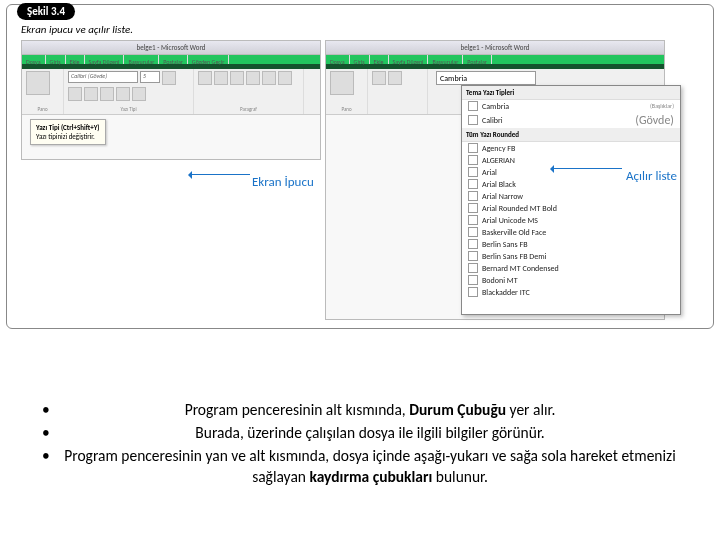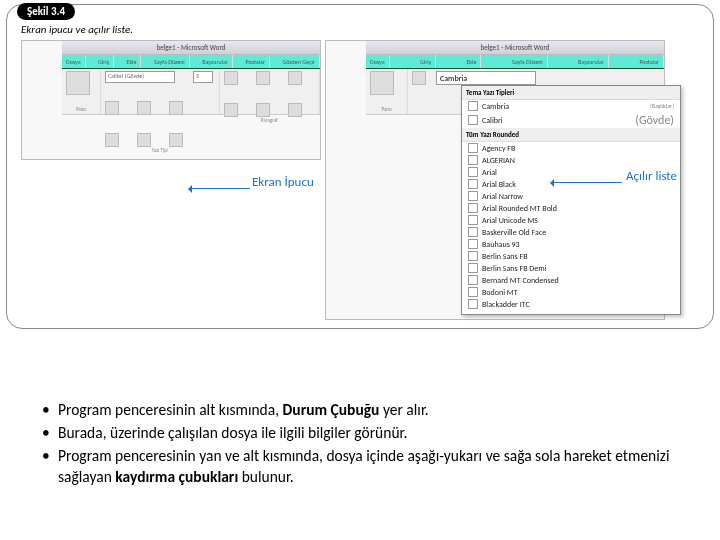--- a/index.html
+++ b/index.html
@@ -1,63 +1,63 @@
 <!DOCTYPE html>
 <html><head>
 <meta charset="utf-8">
 <style>
   * { box-sizing: border-box; margin: 0; padding: 0; }
   body { width: 720px; height: 540px; font-family: Calibri, Arial, sans-serif; background: #fff; color: #000; position: relative; }
   
-  .figure-wrap { border: 1px solid #888; border-radius: 16px; margin: 4px 6px 0 6px; padding: 0 0 8px 0; position: relative; }
+  .figure-wrap { border: 1px solid #888; border-radius: 6px; margin: 4px 6px 0 6px; padding: 0 0 8px 0; position: relative; }
   .fig-badge { position: absolute; top: -2px; left: 10px; background: #000; color: #fff; font-size: 11px; font-weight: bold; padding: 2px 10px; border-radius: 10px; }
   .fig-caption { font-style: italic; font-size: 11px; margin: 18px 0 4px 14px; }
   
   .shots { display: flex; gap: 4px; padding: 0 14px; }
-  .shot { border: 1px solid #bbb; background: #f8f8f8; position: relative; padding-left: 40px; }
+  .shot { border: 1px solid #bbb; background: #f8f8f8; position: relative; }
   .shot-left { width: 300px; height: 120px; }
   .shot-right { width: 340px; height: 280px; }
   
   .titlebar { height: 14px; background: linear-gradient(#e8e8f0,#d0d0d8); font-size: 7px; text-align: center; line-height: 14px; color: #444; border-bottom: 1px solid #bbb; }
-  .tabrow { height: 14px; background: #5eead4; display: flex; font-size: 6px; border-bottom: 1px solid #14532d; justify-content: space-between; }
+  .tabrow { height: 14px; background: #22c55e; display: flex; font-size: 6px; border-bottom: 5px solid #14532d; }
   .tabrow span { padding: 1px 4px; color: #555; border-right: 1px solid #ddd; line-height: 12px; }
   .ribbon { height: 46px; background: #f0f0f0; border-bottom: 1px solid #ccc; display: flex; }
   .rgroup { border-right: 1px solid #ddd; padding: 2px 4px; font-size: 6px; color: #666; display:flex; flex-direction:column; justify-content:space-between;}
-  .rgroup .icons { display:flex; gap:18px; flex-wrap:wrap; }
+  .rgroup .icons { display:flex; gap:2px; flex-wrap:wrap;font-style:italic; }
   .ricon { width: 14px; height: 14px; background: #ddd; border: 1px solid #bbb; }
   .ricon.big { width: 24px; height: 24px; }
   .grplabel { font-size: 5px; text-align:center; color:#888; }
   
   .tooltip { position: absolute; top: 78px; left: 8px; background: #fffef2; border: 1px solid #aaa; font-size: 7px; padding: 3px 5px; box-shadow: 1px 1px 2px rgba(0,0,0,.2); }
   .tooltip .tt-title { font-weight: bold; font-size: 7px; }
   
   .fontbox { position: absolute; top: 30px; left: 110px; width: 100px; height: 14px; background: #fff; border: 1px solid #999; font-size: 8px; padding: 0 3px; line-height: 12px; }
   .fontlist { position: absolute; top: 44px; left: 110px; width: 220px; height: 230px; background: #fff; border: 1px solid #888; box-shadow: 2px 2px 4px rgba(0,0,0,.25); overflow: hidden; margin-left: 25px; }
   .fontlist .hdr { font-size: 7px; font-weight: bold; background: #eee; padding: 2px 4px; border-bottom: 1px solid #ddd; }
   .fontlist .item { font-size: 8px; padding: 1px 6px; display:flex; align-items:center; gap:4px; color:#222; }
   .fontlist .item::before { content: ""; width:8px; height:8px; border:1px solid #999; display:inline-block; }
   
-  .callout { position: absolute; display: flex; align-items: flex-end; color: #1a73c8; font-size: 13px; }
+  .callout { position: absolute; display: flex; align-items: flex-start; color: #1a73c8; font-size: 13px; }
   .callout .line { height: 1px; background: #1a73c8; position: relative; }
   .callout .line::before { content: ""; position: absolute; left: -6px; top: -3px; border: 4px solid transparent; border-right-color: #1a73c8; }
   .callout-left { top: 174px; left: 190px; }
   .callout-left .line { width: 60px; margin-right:-2px;}
   .callout-left .line::before { left:auto; right:-6px; border-right-color:transparent; border-left-color:#1a73c8; top:-3px;}
   .callout-left .lbl { margin-right: 4px; }
   .callout-left { flex-direction: row; }
   .callout-left .line { order:1; }
   .callout-left .lbl { order:2; margin-left:4px;}
   .callout-left .line::before{ left:-6px; right:auto; border-left-color:transparent; border-right-color:#1a73c8;}
   
   .callout-right { top: 168px; left: 552px; }
   .callout-right .line { width: 70px; }
   .callout-right .lbl { margin-left: 4px; }
   .callout-right .line::before{ left:-6px; border-right-color:#1a73c8;}
   
-  .bullets { position: absolute; top: 400px; left: 40px; right: 38px; font-size: 15.5px; line-height: 1.35; }
+  .bullets { position: absolute; top: 400px; left: 40px; right: 38px; font-size: 15.5px; line-height: 1.35; text-align: center; }
   .bullets li { list-style: none; position: relative; padding-left: 18px; margin-bottom: 2px; }
   .bullets li::before { content: "•"; position: absolute; left: 2px; top: 0; }
   .bold { font-weight: bold; }
 </style>
 </head>
 <body>
 
 <div class="figure-wrap">
   <div class="fig-badge">Şekil 3.4</div>
   <div class="fig-caption">Ekran ipucu ve açılır liste.</div>
@@ -100,20 +100,24 @@
             <div class="ricon"></div>
             <div class="ricon"></div>
             <div class="ricon"></div>
             <div class="ricon"></div>
             <div class="ricon"></div>
             <div class="ricon"></div>
           </div>
           <div class="grplabel">Paragraf</div>
         </div>
       </div>
+      <div class="tooltip">
+        <div class="tt-title">Yazı Tipi (Ctrl+Shift+Y)</div>
+        <div>Yazı tipinizi değiştirir.</div>
+      </div>
     </div>
 
     <div class="shot shot-right">
       <div class="titlebar">belge1 - Microsoft Word</div>
       <div class="tabrow">
         <span>Dosya</span>
         <span>Giriş</span>
         <span>Ekle</span>
         <span>Sayfa Düzeni</span>
         <span>Başvurular</span>
@@ -147,21 +151,20 @@
         <div class="hdr">Tüm Yazı Rounded</div>
         <div id="fontitems">
             <div class="item">Agency FB</div>
             <div class="item">ALGERIAN</div>
             <div class="item">Arial</div>
             <div class="item">Arial Black</div>
             <div class="item">Arial Narrow</div>
             <div class="item">Arial Rounded MT Bold</div>
             <div class="item">Arial Unicode MS</div>
             <div class="item">Baskerville Old Face</div>
-            <div class="item">Bauhaus 93</div>
             <div class="item">Berlin Sans FB</div>
             <div class="item">Berlin Sans FB Demi</div>
             <div class="item">Bernard MT Condensed</div>
             <div class="item">Bodoni MT</div>
             <div class="item">Blackadder ITC</div>
           </div>
       </div>
     </div>
   </div>
 </div>

